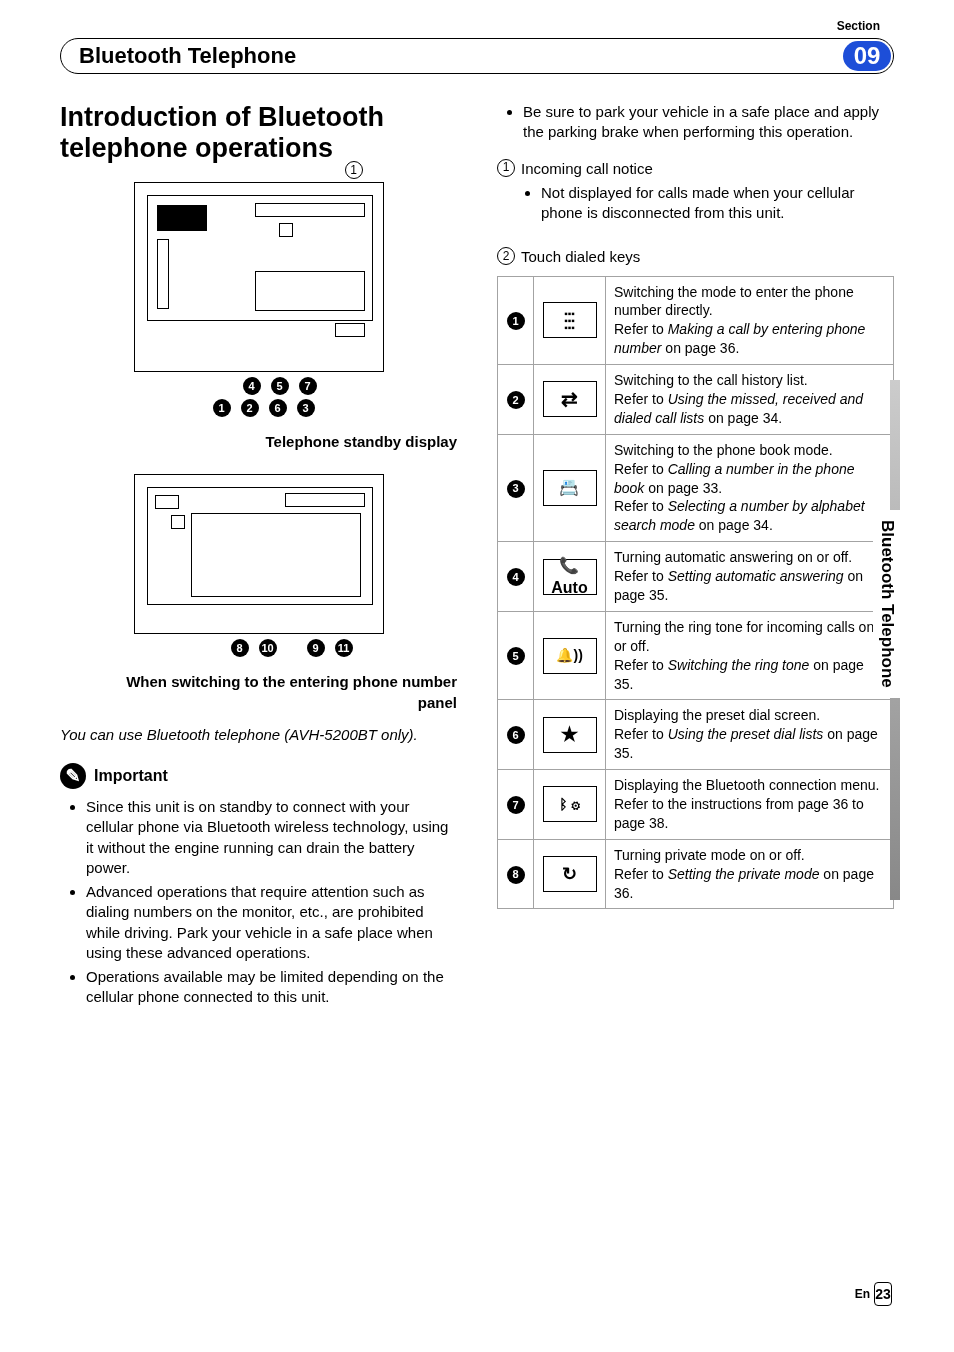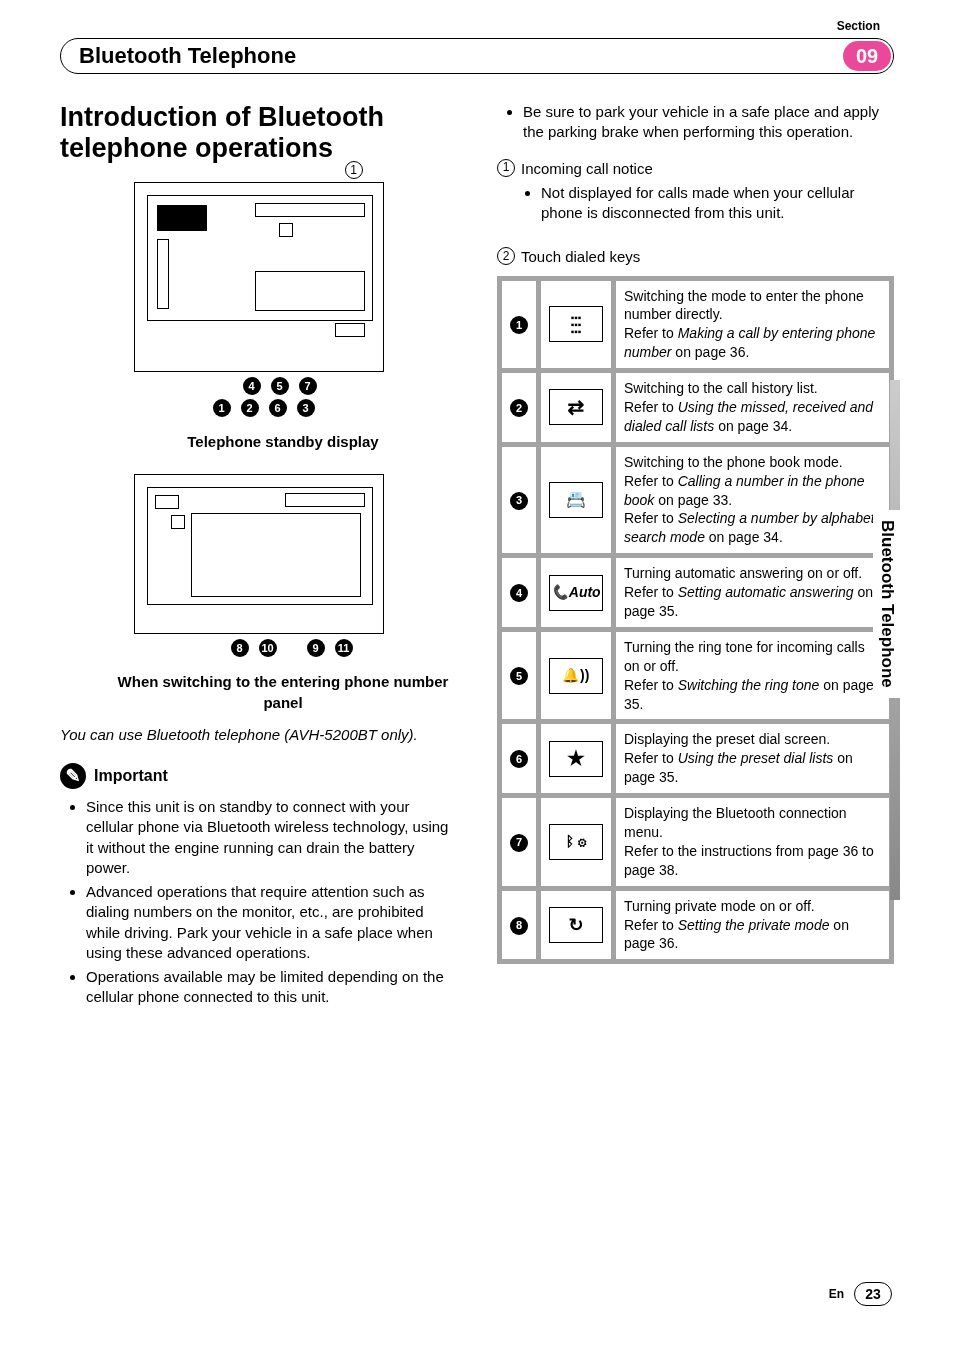--- a/index.html
+++ b/index.html
@@ -18,71 +18,71 @@
     display: flex;
     align-items: center;
     border: 1.5px solid #000;
     border-radius: 20px;
     height: 36px;
     padding: 0 4px 0 18px;
   }
   .header-title { font-weight: bold; font-size: 22px; flex: 1; }
   .section-label { position: absolute; top: 18px; right: 74px; font-size: 12px; font-weight: bold; }
   .section-badge {
-    background: #ec4899; color: #fff; font-weight: bold; font-size: 20px;
+    background: #1d4ed8; color: #fff; font-weight: bold; font-size: 24px;
     width: 48px; height: 30px; border-radius: 15px;
     display: flex; align-items: center; justify-content: center;
     margin-right: -2px;
   }
   .columns { display: flex; margin: 28px 60px 0 60px; gap: 40px; }
   .col { flex: 1; min-width: 0; }
   .col-left h1 { font-size: 27px; font-weight: bold; line-height: 1.15; margin-bottom: 18px; }
   .device-img {
     border: 1px solid #000; width: 250px; height: 190px; margin: 0 auto 6px auto;
     display: block; background: #fff; position: relative;
   }
-  .caption { font-weight: bold; font-size: 15px; text-align: center; margin: 6px 0 22px 49px; }
+  .caption { font-weight: bold; font-size: 15px; text-align: right; margin: 6px 0 22px 49px; }
   .note-line { font-style: italic; margin: 12px 0 18px 0; }
   .important-row { display: flex; align-items: center; gap: 8px; margin-bottom: 8px; }
   .imp-icon {
     width: 26px; height: 26px; background: #000; border-radius: 50%;
     display: flex; align-items: center; justify-content: center; color: #fff; font-size: 18px; font-weight: bold;
   }
   .imp-label { font-weight: bold; font-size: 16px; }
   ul.dots { list-style: disc; padding-left: 26px; }
   ul.dots li { margin-bottom: 4px; }
   .circ-num {
     display: inline-flex; width: 18px; height: 18px; border: 1px solid #000; border-radius: 50%;
     align-items: center; justify-content: center; font-size: 12px; margin-right: 6px; flex-shrink: 0;
   }
   .circ-solid {
     display: inline-flex; width: 18px; height: 18px; background: #000; color: #fff; border-radius: 50%;
     align-items: center; justify-content: center; font-size: 11px; font-weight: bold; flex-shrink: 0;
   }
   .num-item { display: flex; margin-bottom: 4px; }
   .indent-ul { list-style: disc; padding-left: 44px; margin-bottom: 24px; }
   table.keys { width: 100%; border-collapse: collapse; margin-top: 8px; }
-  table.keys td { border: 5px solid #a3a3a3; padding: 6px 8px; vertical-align: middle; font-size: 14px; }
+  table.keys td { border: 1px solid #a3a3a3; padding: 6px 8px; vertical-align: middle; font-size: 14px; }
   table.keys td.n { width: 36px; text-align: center; }
   table.keys td.i { width: 72px; text-align: center; }
   .icon-box { border: 1.5px solid #000; width: 54px; height: 36px; margin: 0 auto; display: flex; align-items: center; justify-content: center; }
   .fake-svg { font-size: 11px; font-weight: bold; }
   .em { font-style: italic; }
   .side-tab {
     position: absolute; right: 54px; top: 510px;
     writing-mode: vertical-rl; font-weight: bold; font-size: 17px;
     background: #fff; padding: 10px 2px;
   }
   .side-stripe {
     position: absolute; right: 54px; top: 380px; width: 10px; height: 520px;
     background: linear-gradient(#ccc, #888);
   }
-  .footer { position: absolute; bottom: 46px; right: 62px; display: flex; align-items: center; gap: 10px; }
+  .footer { position: absolute; bottom: 46px; right: 62px; display: flex; align-items: center; gap: 4px; }
   .footer-en { font-size: 12px; font-weight: bold; }
-  .footer-pg { width: 38px; height: 24px; border: 1.5px solid #000; border-radius: 12px; display: flex; align-items: center; justify-content: center; font-size: 14px; font-weight: bold; }
+  .footer-pg { width: 18px; height: 24px; border: 1.5px solid #000; border-radius: 4px; display: flex; align-items: center; justify-content: center; font-size: 14px; font-weight: bold; }
   
   .schem { position: absolute; border: 1px solid #000; }
 </style>
 </head>
 <body>
 
 <div class="section-label">Section</div>
 <div class="header">
   <div class="header-title">Bluetooth Telephone</div>
   <div class="section-badge">09</div>
@@ -196,21 +196,21 @@
               <div class="icon-box">
                 <span class="fake-svg" style="font-size: 16px;">📇</span>
               </div>
             </td>
             <td>Switching to the phone book mode.<br>Refer to <span class="em">Calling a number in the phone book</span> on page 33.<br>Refer to <span class="em">Selecting a number by alphabet search mode</span> on page 34.</td>
           </tr>
           <tr>
             <td class="n"><span class="circ-solid">4</span></td>
             <td class="i">
               <div class="icon-box">
-                <span class="fake-svg" style="font-size: 14px; font-style: italic;">📞<b>Auto</b></span>
+                <span class="fake-svg" style="font-size: 16px;">📞<b>Auto</b></span>
               </div>
             </td>
             <td>Turning automatic answering on or off.<br>Refer to <span class="em">Setting automatic answering</span> on page 35.</td>
           </tr>
           <tr>
             <td class="n"><span class="circ-solid">5</span></td>
             <td class="i">
               <div class="icon-box">
                 <span class="fake-svg" style="font-size: 14px;">🔔))</span>
               </div>

